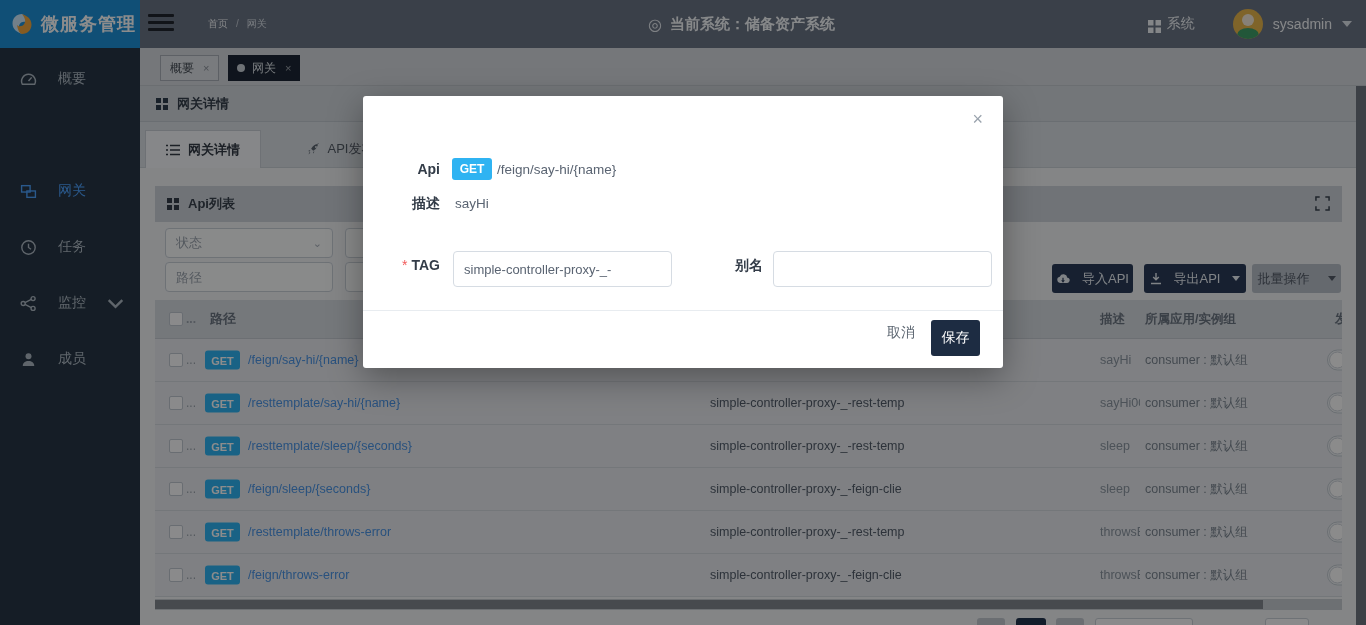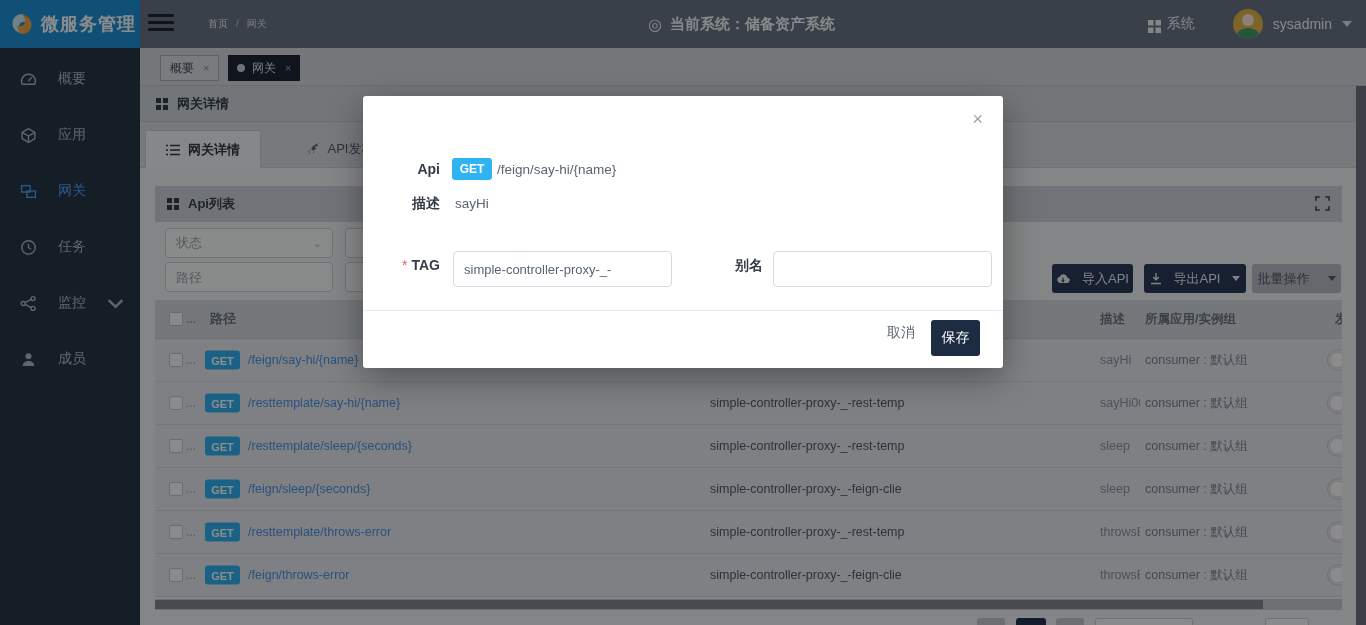--- a/index.html
+++ b/index.html
@@ -192,29 +192,20 @@
   <div class="sidebar">
     <div class="side-item" style="top:16px;">
       <span>
           <svg viewBox="0 0 16 16" fill="none" stroke="currentColor" stroke-width="1.4">
             <path d="M2.2 12.5a6.5 6.5 0 1 1 11.6 0z"></path>
             <path d="M8 9.5 11 6"></path>
           </svg>
         </span>
       <span class="lbl">概要</span>
     </div>
-    <div class="side-item" style="top:72px;">
-      <span>
-          <svg viewBox="0 0 16 16" fill="none" stroke="currentColor" stroke-width="1.3">
-            <path d="M8 1.5 14 5v6L8 14.5 2 11V5Z"></path>
-            <path d="M2 5l6 3.5L14 5M8 8.5v6"></path>
-          </svg>
-        </span>
-      <span class="lbl">应用</span>
-    </div>
     <div class="side-item active" style="top:128px;">
       <span>
           <svg viewBox="0 0 16 16" fill="none" stroke="currentColor" stroke-width="1.3">
             <rect x="1.5" y="2.5" width="8" height="6"></rect>
             <rect x="6.5" y="7.5" width="8" height="6"></rect>
           </svg>
         </span>
       <span class="lbl">网关</span>
     </div>
     <div class="side-item" style="top:184px;">

